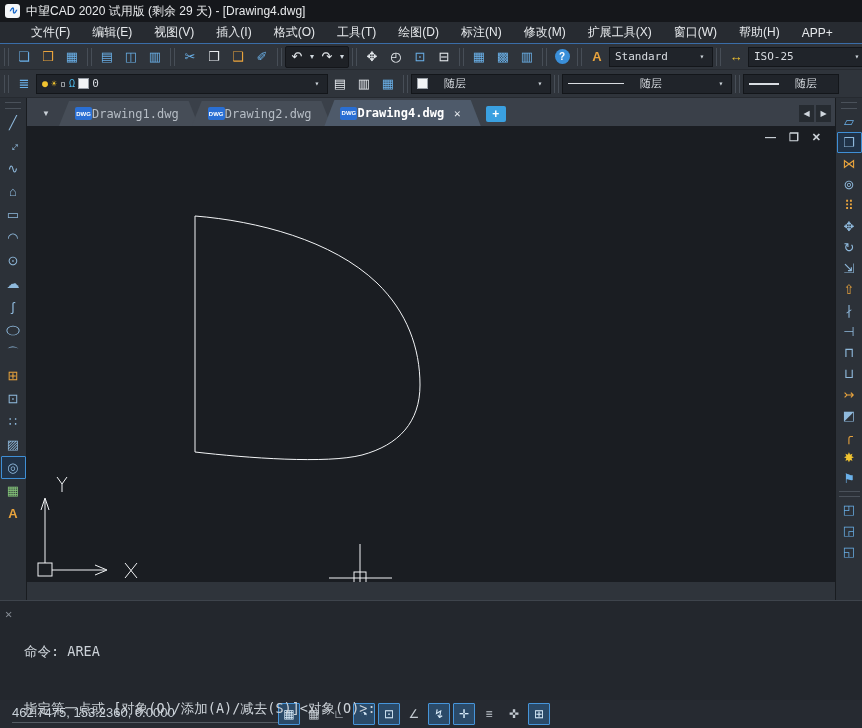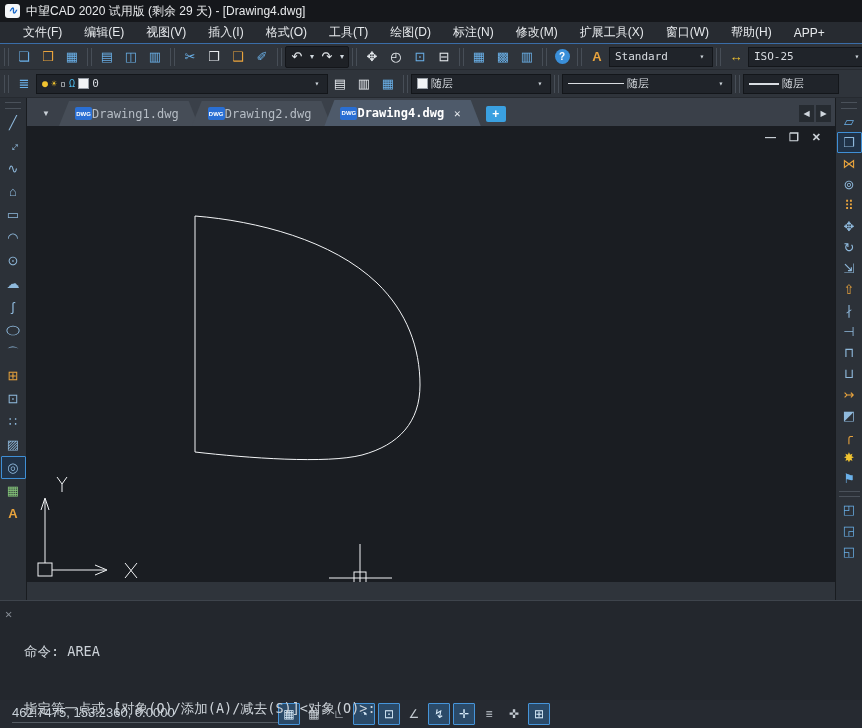--- a/index.html
+++ b/index.html
@@ -7,38 +7,38 @@
   font-family:"Liberation Sans",sans-serif}
 .app{width:862px;height:728px;display:flex;flex-direction:column;background:#2f343b;position:relative}
 
 
 .titlebar{height:22px;background:#15171b;display:flex;align-items:center;padding-left:5px;gap:6px;flex:none}
 .logo{width:15px;height:14px;background:#f4f6f8;border-radius:3px;color:#1565c8;font-weight:bold;
   font-size:11px;line-height:13px;text-align:center;font-style:italic}
 .title{color:#e8eaec;font-size:12px;white-space:nowrap}
 
 
-.menubar{height:22px;background:#272b31;border-bottom:1px solid #3a6da8;display:flex;align-items:center;padding:0 12px;flex:none}
+.menubar{height:22px;background:#272b31;border-bottom:1px solid #3a6da8;display:flex;align-items:center;padding:0 20px;flex:none}
 .menu{color:#e6e9ec;font-size:12px;padding:0 11px;height:100%;display:flex;align-items:center;white-space:nowrap}
 
 
 .tb{background:#2f343b;display:flex;align-items:center;flex:none}
 .tb1{height:26px;border-bottom:1px solid #262a30;padding:0 1px}
 .tb2{height:28px;border-bottom:1px solid #262a30;padding:0 1px}
 .sep{width:5px;height:18px;border-left:1px solid #474e57;border-right:1px solid #474e57;margin:0 3px;flex:none}
 .tbtn{width:24px;height:22px;display:flex;align-items:center;justify-content:center;font-size:13px;color:#cfd6dc;flex:none}
 .tbtn.sm{width:20px}
 .caret{font-size:8px;color:#cfd6dc;width:10px;text-align:center;flex:none}
 .inset{background:#1e2126;border:1px solid #14161a;border-radius:2px;display:flex;align-items:center;height:22px;padding:0 1px;flex:none}
 .c-blue{color:#6ab0e8}.c-orange{color:#e8a33d}.c-white{color:#e6eaee}.c-yellow{color:#f0c330}
 .c-green{color:#86c77a}.c-cyan{color:#4db8e8}
 .help-btn{background:#3a8fd9;border-radius:50%;width:15px;height:15px;color:#fff;font-size:10px;font-weight:bold;
   display:flex;align-items:center;justify-content:center}
 .field{background:#20242a;border:1px solid #13161a;height:20px;display:flex;align-items:center;color:#d9dde2;
-  font-family:"DejaVu Sans Mono",monospace;font-size:11px;padding:0 5px;gap:3px;flex:none}
+  font-family:"DejaVu Sans Mono",monospace;font-size:11px;padding:0 5px;gap:16px;flex:none}
 .field .caret{margin-left:auto}
 .layerfield{width:292px;gap:3px}
 .stdfield{width:104px}.dimfield{width:120px}
 .colorfield{width:140px}.ltfield{width:170px}.lwfield{width:96px}
 .mini{font-size:10px;flex:none}
 .swatch{width:11px;height:11px;background:#f2f4f6;border:1px solid #9aa0a8;flex:none}
 .line-sample{width:56px;height:1px;background:#d9dde2;flex:none}
 .lw-sample{width:30px;height:2px;background:#d9dde2;flex:none}
 .rot45{transform:rotate(-45deg)}
 .squishy{transform:scaleY(.72)}

